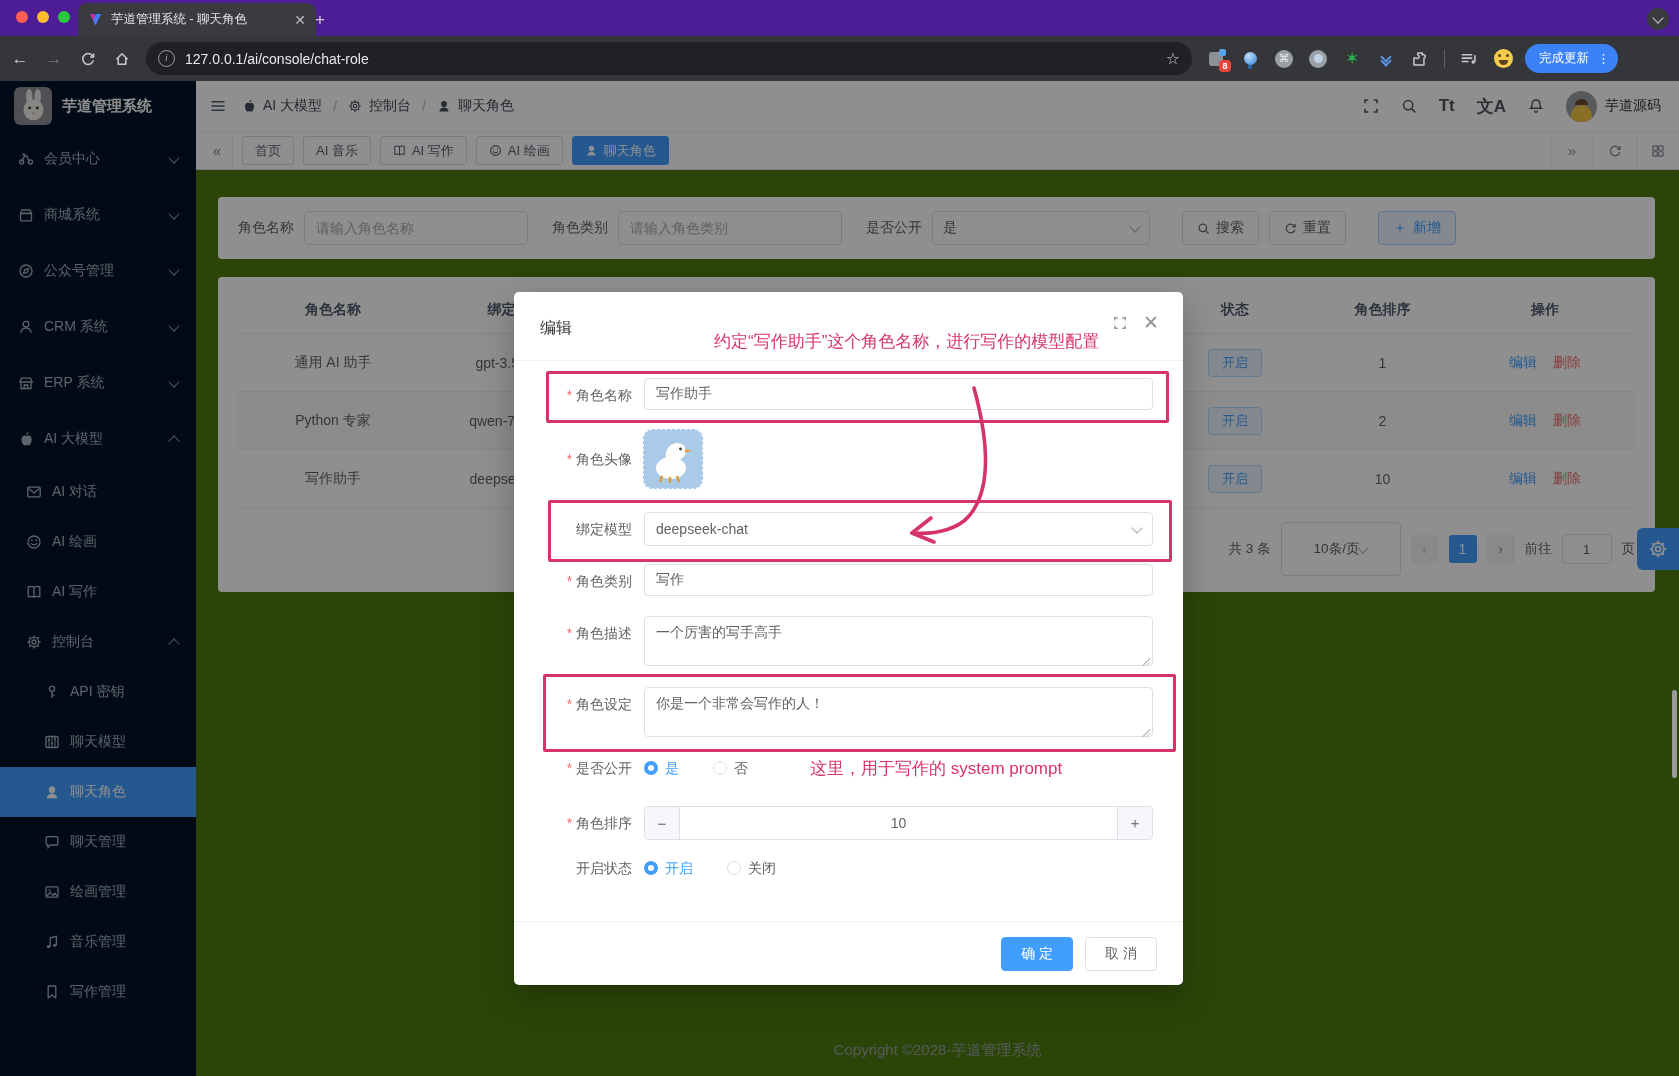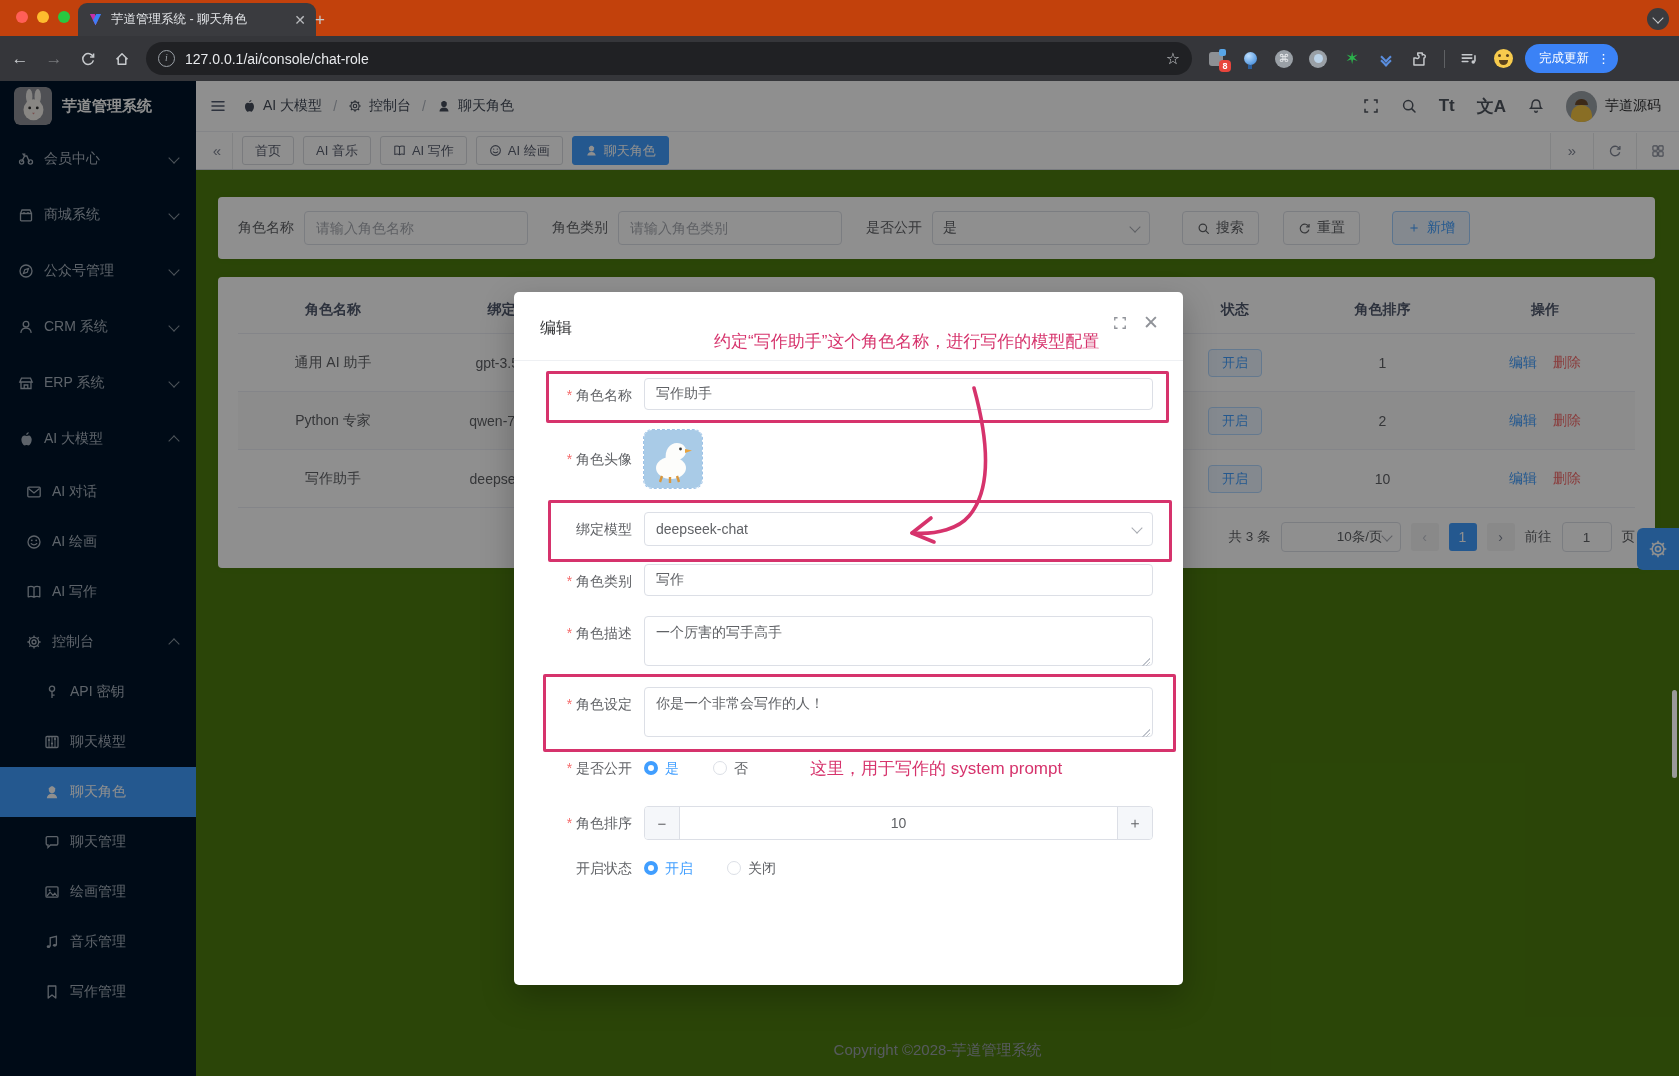--- a/index.html
+++ b/index.html
@@ -7,21 +7,21 @@
     width:1679px;height:1076px;position:relative;overflow:hidden;
     background:#f0f2f5;font-family:"Liberation Sans","DejaVu Sans",sans-serif;
     -webkit-font-smoothing:antialiased;
   }
   svg.ic{width:16px;height:16px;flex:none;display:block;}
   .cv{display:inline-block;width:7px;height:7px;border-right:1.6px solid currentColor;border-bottom:1.6px solid currentColor;}
   .cv.down{transform:rotate(45deg);margin-top:-3px;}
   .cv.up{transform:rotate(-135deg);margin-top:3px;}
 
   
-  .tabstrip{position:absolute;top:0;left:0;right:0;height:46px;background:#c2410c;}
+  .tabstrip{position:absolute;top:0;left:0;right:0;height:46px;background:#4c1d95;}
   .lights{position:absolute;top:11px;left:16px;display:flex;gap:9px;}
   .light{width:12px;height:12px;border-radius:50%;}
   .btab{position:absolute;left:78px;top:3px;width:218px;height:33px;background:#3a3b3f;border-radius:9px 9px 0 0;display:flex;align-items:center;padding:0 10px;color:#e3e5e8;font-size:12.5px;gap:8px;}
   .btab .title{flex:1;white-space:nowrap;overflow:hidden;}
   .btab .x{color:#b8babd;font-size:14px;cursor:default;}
   .newtab{position:absolute;left:308px;top:8px;width:24px;height:24px;color:#c8cacc;font-size:17px;line-height:23px;text-align:center;border-radius:50%;}
   .tabsearch{position:absolute;right:10px;top:8px;width:22px;height:22px;border-radius:50%;background:#3a3b3f;color:#c8cacc;display:flex;align-items:center;justify-content:center;}
   .toolbar{position:absolute;top:36px;left:0;right:0;height:45px;background:#35363a;display:flex;align-items:center;color:#c7cacd;}
   .navbtn{width:28px;height:28px;margin-left:6px;display:flex;align-items:center;justify-content:center;font-size:17px;border-radius:50%;}
   .navbtn.dim{color:#77797c;}
@@ -91,21 +91,21 @@
 
   .tablecard{margin-top:18px;padding:10px 20px 16px;box-sizing:border-box;}
   table.grid{width:100%;border-collapse:collapse;font-size:14px;color:#606266;}
   table.grid th{color:#515a6e;font-weight:bold;height:44px;border-bottom:1px solid #ebeef5;text-align:center;font-size:14px;}
   table.grid td{height:55px;border-bottom:1px solid #ebeef5;text-align:center;}
   tr.stripe td{background:#fafafa;}
   .tag-on{display:inline-block;color:#409eff;background:#ecf5ff;border:1px solid #b3d8ff;padding:4px 13px;border-radius:4px;font-size:13px;}
   .lnk-edit{color:#409eff;margin:0 8px;}
   .lnk-del{color:#f56c6c;margin:0 8px;}
   .pager{display:flex;align-items:center;justify-content:flex-end;margin-top:14px;font-size:13.5px;color:#606266;gap:10px;}
-  .psel{height:28px;border:1px solid #dcdfe6;border-radius:4px;display:flex;align-items:center;justify-content:flex-end;padding:0 9px;width:100px;color:#606266;}
+  .psel{height:28px;border:1px solid #dcdfe6;border-radius:4px;display:flex;align-items:center;justify-content:center;padding:12px 9px;width:100px;color:#606266;}
   .pbtn{min-width:28px;height:28px;background:#f4f4f5;border-radius:3px;display:flex;align-items:center;justify-content:center;color:#808695;font-size:14px;}
   .pbtn.cur{background:#409eff;color:#fff;}
   .pbtn.dis{color:#c0c4cc;}
   .goto-inp{width:44px;height:26px;border:1px solid #dcdfe6;border-radius:4px;text-align:center;font-size:13.5px;color:#606266;font-family:inherit;}
 
   .copyright{position:absolute;top:1041px;left:196px;right:0;text-align:center;color:#9aa0a8;font-size:15px;}
   .gearfab{position:absolute;right:0;top:447px;width:42px;height:42px;background:#409eff;border-radius:6px 0 0 6px;display:flex;align-items:center;justify-content:center;color:#fff;}
   .gearfab svg.ic{width:20px;height:20px;}
   .scrollthumb{position:absolute;right:2px;top:690px;width:5px;height:88px;background:#9a9a9a;border-radius:3px;z-index:70;}
 
@@ -561,21 +561,21 @@
       <div class="sel">
           <span>是</span>
           <span class="cv down" style="color:#a8abb2"></span>
         </div>
       <div class="btn" style="margin-left:22px">
           <svg class="ic" viewBox="0 0 16 16">
             <use href="#i-search"></use>
           </svg>
           <span>搜索</span>
         </div>
-      <div class="btn" style="margin-left:14px">
+      <div class="btn" style="">
           <svg class="ic" viewBox="0 0 16 16">
             <use href="#i-refresh"></use>
           </svg>
           <span>重置</span>
         </div>
       <div class="btn plain-primary" style="margin-left:22px">
           <span>＋</span>
           <span>新增</span>
         </div>
     </div>
@@ -737,20 +737,24 @@
             <span>开启</span>
           </div>
         <div class="radio-item">
             <span class="rad"></span>
             <span>关闭</span>
           </div>
       </div>
     </div>
   </div>
 
+  <div class="m-foot">
+    <div class="mbtn primary">确 定</div>
+    <div class="mbtn">取 消</div>
+  </div>
 
   <div class="anno" style="left:200px;top:38px">约定“写作助手”这个角色名称，进行写作的模型配置</div>
   <div class="anno" style="left:296px;top:465px">这里，用于写作的 system prompt</div>
   <div class="redbox" style="left:32px;top:79px;width:617px;height:46px"></div>
   <div class="redbox" style="left:34px;top:208px;width:618px;height:56px"></div>
   <div class="redbox" style="left:29px;top:382px;width:627px;height:72px"></div>
   <svg class="arrowsvg" width="669" height="693" viewBox="0 0 669 693">
     <path d="M460 96 C472 140 480 195 455 224 C445 236 424 243 398 241" fill="none" stroke="#d6336c" stroke-width="3.6" stroke-linecap="round"></path>
     <path d="M398 241 L417 226 M398 241 L420 250" fill="none" stroke="#d6336c" stroke-width="3.6" stroke-linecap="round"></path>
   </svg>

